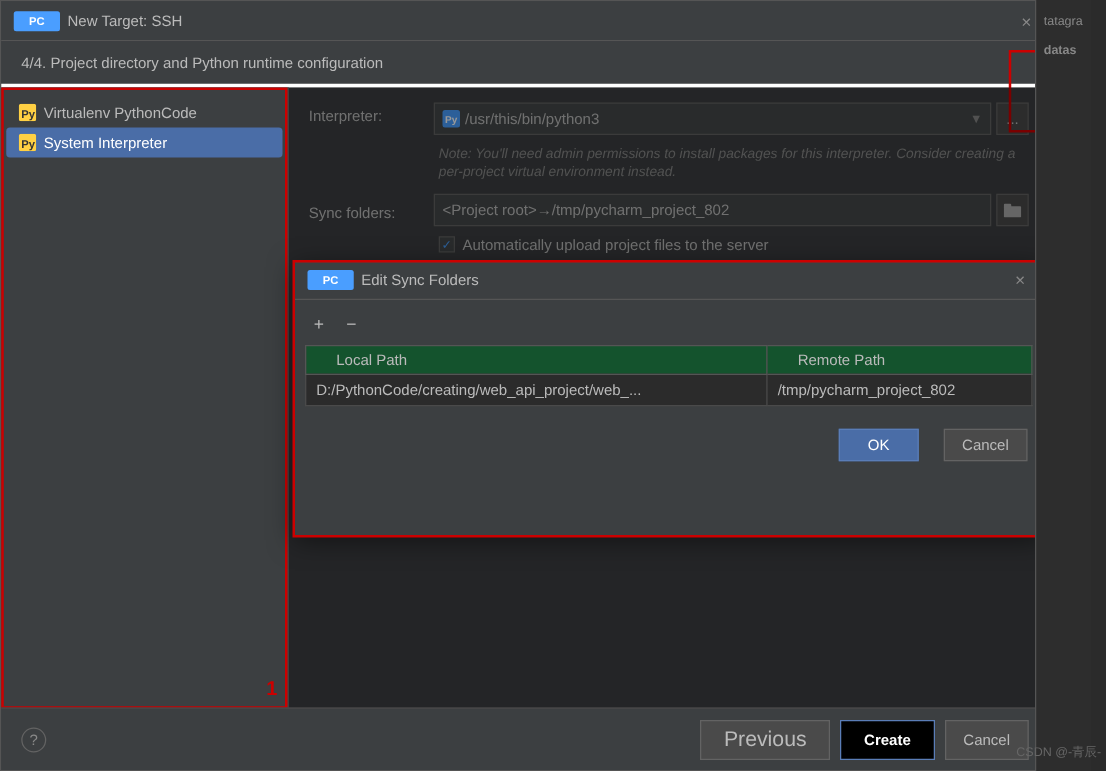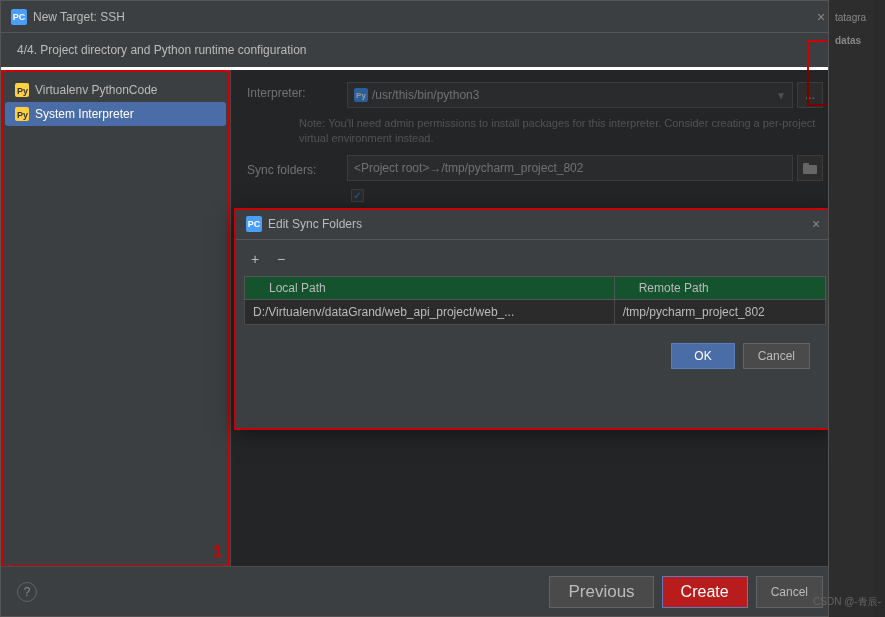--- a/index.html
+++ b/index.html
@@ -34,21 +34,21 @@
       justify-content: space-between;
       border-bottom: 1px solid #555;
       height: 32px;
     }
     .title-bar-left {
       display: flex;
       align-items: center;
       gap: 6px;
     }
     .title-bar-icon {
-      width: 16px;
+      width: 37px;
       height: 16px;
       background: #4a9eff;
       border-radius: 2px;
       display: flex;
       align-items: center;
       justify-content: center;
       font-size: 9px;
       font-weight: bold;
       color: white;
     }
@@ -199,23 +199,24 @@
       cursor: pointer;
       font-size: 12px;
       display: flex;
       align-items: center;
       justify-content: center;
     }
 
     .note-text {
       font-size: 11px;
       color: #888;
-      margin-left: 52px;
+      margin-left: 104px;
       margin-bottom: 8px;
       line-height: 1.4;
+      font-style: italic;
     }
 
     .sync-folders-row {
       display: flex;
       align-items: center;
       margin-bottom: 8px;
       position: relative;
     }
     .sync-value {
       flex: 1;
@@ -358,22 +359,22 @@
       top: -2px;
       left: -2px;
       right: -2px;
       bottom: -2px;
     }
 
     
     .modal-footer {
       display: flex;
       justify-content: flex-end;
-      gap: 8px;
-      padding: 10px 24px;
+      gap: 20px;
+      padding: 10px 12px;
     }
     .btn-ok {
       background: #4a6da7;
       border: 1px solid #5a7db7;
       color: white;
       padding: 5px 22px;
       cursor: pointer;
       font-size: 12px;
     }
     .btn-cancel {
@@ -417,26 +418,27 @@
     }
     .btn-previous {
       background: #4a4a4a;
       border: 1px solid #636363;
       color: #bbbbbb;
       padding: 5px 18px;
       cursor: pointer;
       font-size: 17px;
     }
     .btn-create {
-      background: #b91c1c;
+      background: #000000;
       border: 1px solid #5a7db7;
       color: white;
       padding: 5px 18px;
       cursor: pointer;
-      font-size: 16px;
+      font-size: 12px;
+      font-weight: bold;
     }
     .btn-bottom-cancel {
       background: #4a4a4a;
       border: 1px solid #636363;
       color: #bbbbbb;
       padding: 5px 14px;
       cursor: pointer;
       font-size: 12px;
     }
 
@@ -541,20 +543,21 @@
             <svg width="14" height="12" viewBox="0 0 14 12">
                 <rect x="0" y="3" width="14" height="9" rx="1" fill="#aaa"></rect>
                 <rect x="0" y="1" width="6" height="4" rx="1" fill="#aaa"></rect>
               </svg>
           </button>
         </div>
       </div>
 
       <div class="checkbox-row">
         <div class="checkbox checked"></div>
+        <span>Automatically upload project files to the server</span>
       </div>
 
       <div class="modal-overlay">
         <div class="modal" style="position:relative;">
 
           <div class="red-border-3"></div>
           <span class="annotation-num" style="top:0px; right:-20px;">3</span>
 
           <div class="modal-title-bar">
             <div class="modal-title-left">
@@ -573,21 +576,21 @@
             </div>
             <table class="table">
               <thead>
                 <tr>
                   <th>Local Path</th>
                   <th>Remote Path</th>
                 </tr>
               </thead>
               <tbody>
                 <tr>
-                  <td>D:/Virtualenv/dataGrand/web_api_project/web_...</td>
+                  <td>D:/PythonCode/creating/web_api_project/web_...</td>
                   <td>/tmp/pycharm_project_802</td>
                 </tr>
               </tbody>
             </table>
           </div>
 
           <div class="modal-footer">
             <button class="btn-ok">OK</button>
             <button class="btn-cancel">Cancel</button>
           </div>

